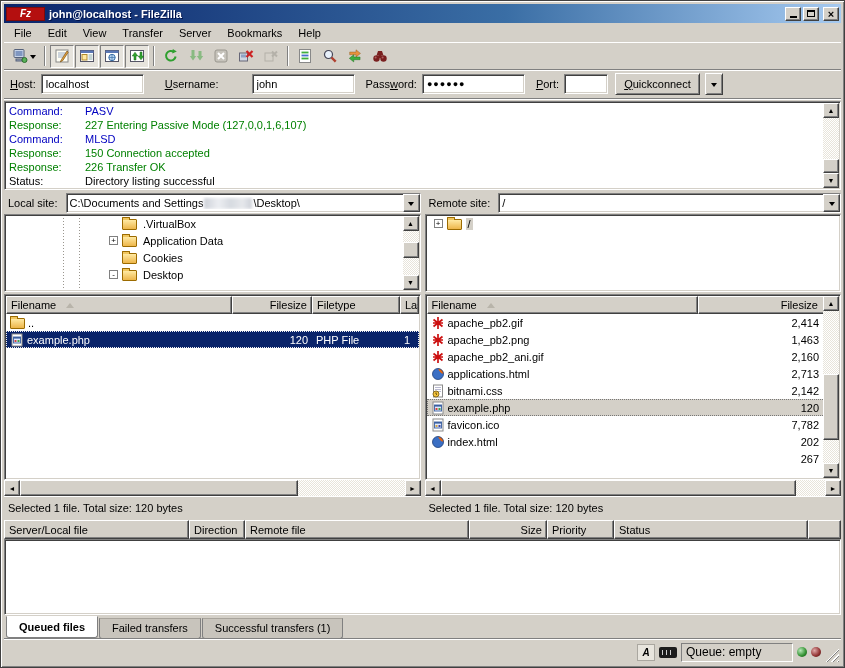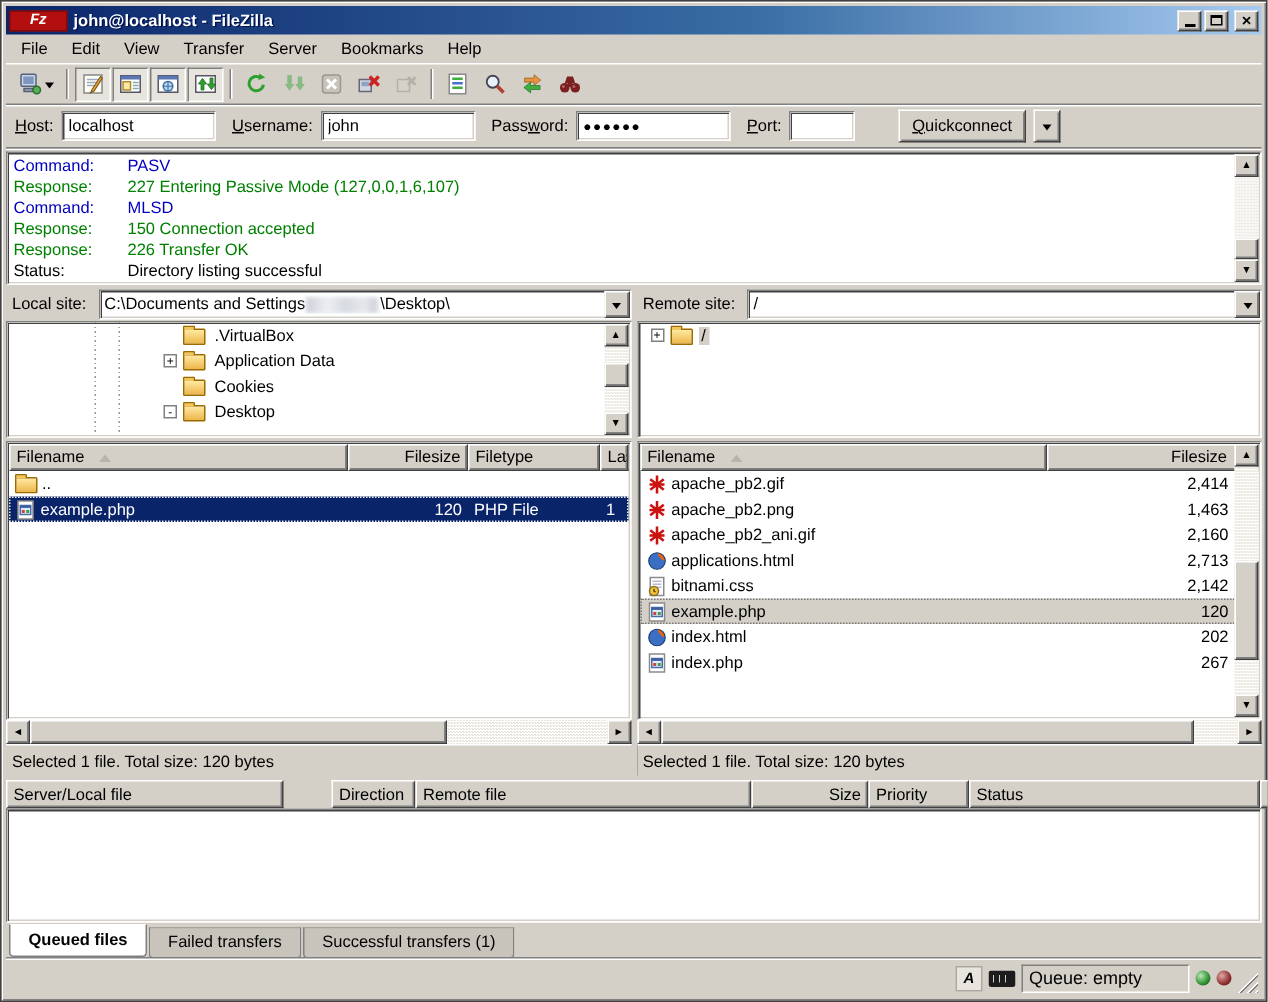--- a/index.html
+++ b/index.html
@@ -42,21 +42,21 @@
   .tbtn.pressed{ background:#e7e4dd; border:1px solid; border-color:#808080 #fff #fff #808080; }
   .dd-arrow{ width:0; height:0; border:3px solid transparent; border-top:4px solid #000; margin-top:4px; }
 
   
   .qcbar{ height:29px; flex:0 0 29px; display:flex; align-items:center; gap:5px; padding:0 6px;
     border-bottom:1px solid #808080; box-shadow:0 1px 0 #fff; }
   .qc-label .mn{ text-decoration:underline; }
   .tb-input{ height:20px; border:1px solid; border-color:#808080 #fff #fff #808080;
     box-shadow: inset 1px 1px 0 #404040, inset -1px -1px 0 #d4d0c8; background:#fff;
     font-family:"Liberation Sans",sans-serif; font-size:11px; padding:1px 4px; outline:none; }
-  .w-host{ width:103px; } .w-user{ width:103px; } .w-pass{ width:103px; letter-spacing:1px; font-size:9px; font-weight:bold; }
+  .w-host{ width:103px; } .w-user{ width:103px;margin-left:28px; } .w-pass{ width:103px; letter-spacing:1px; font-size:9px; font-weight:bold; }
   .w-port{ width:44px; }
   .qc-btn{ height:22px; padding:2px 8px; font-size:11px; background:#d4d0c8;
     border:1px solid; border-color:#fff #404040 #404040 #fff; box-shadow: inset 1px 1px 0 #d4d0c8, inset -1px -1px 0 #808080; }
   .qc-btn .mn{ text-decoration:underline; }
   .qc-dd{ width:17px; height:22px; display:flex; align-items:center; justify-content:center; }
 
   
   .log{ height:89px; flex:0 0 89px; margin:2px 0 2px 0; position:relative; overflow:hidden; }
   .log-lines{ padding:2px 20px 2px 4px; }
   .log-line{ display:flex; line-height:14px; white-space:nowrap; }
@@ -134,21 +134,21 @@
     border:1px solid #9c6b00; border-radius:1px; position:relative; margin-top:2px; }
   .icon-folder::before{ content:""; position:absolute; top:-3px; left:-1px; width:6px; height:2px;
     background:#f0c65e; border:1px solid #9c6b00; border-bottom:none; border-radius:1px 1px 0 0; }
   .fi{ width:14px; height:14px; flex:0 0 14px; display:inline-flex; }
 
   
   .queuebox{ flex:1; display:flex; flex-direction:column; margin-top:2px; min-height:60px; }
   .q-header{ display:flex; height:19px; flex:0 0 19px; }
   .q-body{ flex:1; background:#fff; border:1px solid; border-color:#808080 #fff #fff #808080;
     box-shadow: inset 1px 1px 0 #404040, inset -1px -1px 0 #d4d0c8; }
-  .qc0{ width:185px; flex:0 0 185px; } .qc1{ width:56px; flex:0 0 56px;margin-left:32px; } .qc2{ width:224px; flex:0 0 224px; }
+  .qc0{ width:185px; flex:0 0 185px; } .qc1{ width:56px; flex:0 0 56px; } .qc2{ width:224px; flex:0 0 224px; }
   .qc3{ width:78px; flex:0 0 78px; } .qc4{ width:67px; flex:0 0 67px; } .qc5{ width:194px; flex:0 0 194px; }
   .qc6{ flex:1; }
 
   
   .tabbar{ height:24px; flex:0 0 24px; display:flex; align-items:flex-end; padding:1px 2px 0 2px; gap:1px; }
   .tab{ padding:3px 12px 4px 12px; background:#c8c4bc; border:1px solid #808080; border-top:1px solid #a8a49c;
     border-radius:0 0 3px 3px; color:#000; }
   .tab.active{ background:#fff; font-weight:bold; border-top-color:#fff; position:relative; top:-1px; padding-top:4px; }
 
   
@@ -302,27 +302,27 @@
           <circle cx="11.5" cy="10.5" r="3.2" fill="#7a2020"></circle>
           <circle cx="3.6" cy="9.6" r="1" fill="#b06060"></circle>
           <circle cx="10.6" cy="9.6" r="1" fill="#b06060"></circle>
         </svg>
     </span>
   </div>
 
   <div class="qcbar">
     <span class="qc-label"><span></span><span class="mn">H</span><span>ost:</span></span>
     <input class="tb-input w-host" value="localhost" style="">
-    <span class="qc-label" style="margin-left:6px"><span></span><span class="mn">U</span><span>sername:</span></span>
+    <span class="qc-label" style="margin-left:16px"><span></span><span class="mn">U</span><span>sername:</span></span>
     <input class="tb-input w-user" value="john" style="">
     <span class="qc-label" style="margin-left:6px"><span>Pass</span><span class="mn">w</span><span>ord:</span></span>
     <input class="tb-input w-pass" value="●●●●●●" style="">
     <span class="qc-label" style="margin-left:6px"><span></span><span class="mn">P</span><span>ort:</span></span>
     <input class="tb-input w-port" value="" style="">
-    <button class="qc-btn" style="margin-left:24px"><span></span><span class="mn">Q</span><span>uickconnect</span></button>
+    <button class="qc-btn" style="margin-left:2px"><span></span><span class="mn">Q</span><span>uickconnect</span></button>
     <span class="qc-btn qc-dd">
         <span class="dd-arrow"></span>
       </span>
   </div>
 
   <div class="log sunken">
     <div class="log-lines">
       <div class="log-line k-command">
           <span class="log-label">Command:</span>
           <span>PASV</span>
@@ -540,42 +540,45 @@
                 </svg>
               </span>
               <span>example.php</span>
             </span>
           <span class="cell rc-size right" style="padding-right:20px">120</span>
         </div>
         <div class="lrow">
           <span class="cell rc-name">
               <span class="fi">
                 <svg width="14" height="14" viewBox="0 0 14 14">
+                  <rect x="2" y="1" width="10" height="12" fill="#fff" stroke="#8a8a8a"></rect>
+                  <rect x="3.5" y="4" width="7" height="6" fill="#dfeaff" stroke="#4a6da8"></rect>
+                  <rect x="3.5" y="4" width="7" height="1.6" fill="#3a5fa0"></rect>
+                  <rect x="4.5" y="7" width="2" height="2" fill="#d0a040"></rect>
+                  <rect x="7.5" y="7" width="2" height="2" fill="#4040a0"></rect>
+                </svg>
+              </span>
+              <span>favicon.ico</span>
+            </span>
+          <span class="cell rc-size right" style="padding-right:20px">7,782</span>
+        </div>
+        <div class="lrow">
+          <span class="cell rc-name">
+              <span class="fi">
+                <svg width="14" height="14" viewBox="0 0 14 14">
                   <circle cx="7" cy="7" r="5.5" fill="#3b6fc4"></circle>
                   <path d="M7 1.5a5.5 5.5 0 0 1 5.5 5.5L10 6 8 3.5z" fill="#e8650d"></path>
                   <circle cx="7" cy="7" r="5.5" fill="none" stroke="#1d3f7a" stroke-width="0.8"></circle>
                 </svg>
               </span>
               <span>index.html</span>
             </span>
           <span class="cell rc-size right" style="padding-right:20px">202</span>
         </div>
         <div class="lrow">
-          <span class="cell rc-name">
-              <span class="fi">
-                <svg width="14" height="14" viewBox="0 0 14 14">
-                  <rect x="2" y="1" width="10" height="12" fill="#fff" stroke="#8a8a8a"></rect>
-                  <rect x="3.5" y="4" width="7" height="6" fill="#dfeaff" stroke="#4a6da8"></rect>
-                  <rect x="3.5" y="4" width="7" height="1.6" fill="#3a5fa0"></rect>
-                  <rect x="4.5" y="7" width="2" height="2" fill="#d04040"></rect>
-                  <rect x="7.5" y="7" width="2" height="2" fill="#40a040"></rect>
-                </svg>
-              </span>
-              <span>index.php</span>
-            </span>
           <span class="cell rc-size right" style="padding-right:20px">267</span>
         </div>
         <div class="vscroll">
           <span class="sb-btn sb-up">▲</span>
           <span class="sb-thumb" style="top:78px;height:66px"></span>
           <span class="sb-btn sb-down">▼</span>
         </div>
       </div>
       <div class="hscroll">
         <span class="hsb-btn hsb-left">◄</span>

